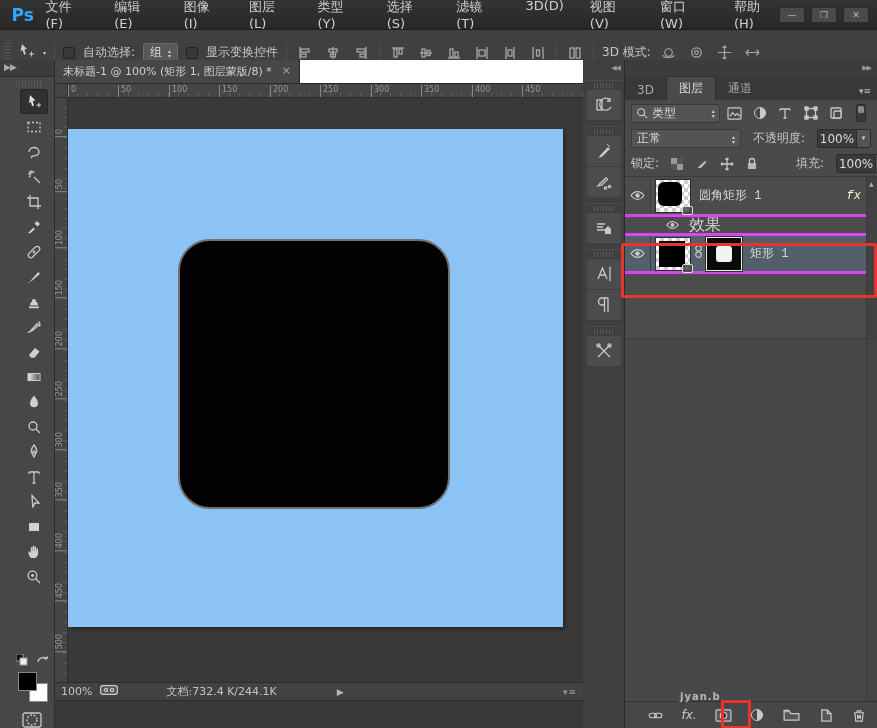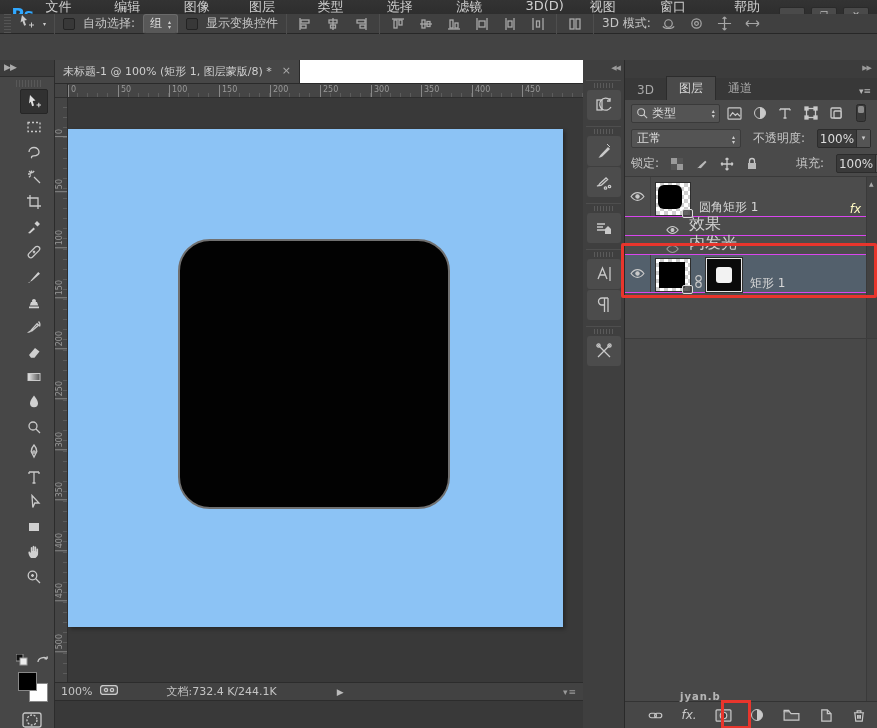--- a/index.html
+++ b/index.html
@@ -13,21 +13,21 @@
              background:linear-gradient(#333,#282828); border-bottom:1px solid #1c1c1c;
              display:flex; align-items:center; }
   #logo { width:46px; text-align:center; font-weight:bold; font-size:17px; color:#31a8ff; }
   #menus { display:flex; gap:26px; font-size:13px; color:#cfcfcf; }
   #menus span { cursor:default; }
   #winctl { margin-left:auto; margin-right:8px; display:flex; gap:6px; }
   .winbtn { width:26px; height:16px; background:#4a4a4a; border:1px solid #2a2a2a; border-radius:2px;
             font-size:9px; line-height:14px; text-align:center; color:#bbb; }
 
   
-  #optionsbar { position:absolute; left:0; top:14px; width:877px; height:20px;
+  #optionsbar { position:absolute; left:0; top:30px; width:877px; height:46px;
                 background:#404040; border-bottom:1px solid #272727;
                 display:flex; align-items:center; gap:8px; padding-left:4px; }
   .grip-v { width:7px; height:20px;
             background:repeating-linear-gradient(#555 0 1px, transparent 1px 3px); }
   .osep { width:1px; height:20px; background:#333; border-right:1px solid #4e4e4e; }
   .chk { width:12px; height:12px; background:#383838; border:1px solid #232323; border-radius:2px; }
   .olabel { font-size:12px; color:#c6c6c6; white-space:nowrap; }
   .oselect { display:flex; align-items:center; gap:6px; background:#585858; border:1px solid #6a6a6a;
              border-bottom-color:#3a3a3a; border-radius:3px; height:20px; padding:0 6px; color:#ddd; }
   .updown { display:flex; flex-direction:column; font-size:6px; line-height:5px; color:#ccc; }
@@ -116,21 +116,21 @@
               border:1px solid #3a3a3a; border-radius:2px; padding:0 5px; color:#ddd; }
   #blendsel .updown { margin-left:auto; }
   .valbox { display:flex; align-items:center; height:19px; background:#3a3a3a; border:1px solid #2c2c2c;
             border-radius:2px; }
   .valbox .v { width:38px; text-align:center; color:#ddd; }
   .valbox .dd { width:14px; height:100%; background:#545454; border-left:1px solid #2c2c2c;
                 font-size:7px; color:#ccc; text-align:center; line-height:17px; }
   .lkbtn { width:18px; height:17px; display:flex; align-items:center; justify-content:center; }
 
   #layerlist { position:relative; height:162px; border-top:1px solid #3a3a3a; background:#4c4c4c; }
-  .lrow { display:flex; align-items:flex-end; border-bottom:1px solid #d946ef; background:#4c4c4c; }
+  .lrow { display:flex; align-items:center; border-bottom:3px solid #d946ef; background:#4c4c4c;font-family:Liberation Mono, monospace; }
   .lrow .eyecell { width:26px; align-self:stretch; border-right:1px solid #3f3f3f;
                    display:flex; align-items:center; justify-content:center; }
   .lrow.selected { background:#53606c; }
   .lname { font-size:12px; color:#d6d6d6; margin-left:8px; white-space:nowrap; }
   .checker { background-color:#fff;
      background-image:linear-gradient(45deg,#cfcfcf 25%,transparent 25%,transparent 75%,#cfcfcf 75%),
                       linear-gradient(45deg,#cfcfcf 25%,transparent 25%,transparent 75%,#cfcfcf 75%);
      background-size:8px 8px; background-position:0 0,4px 4px; }
   .thumb { position:relative; width:36px; height:34px; margin-left:4px; border:1px solid #2e2e2e; }
   .badge { position:absolute; right:-3px; bottom:-3px; width:11px; height:9px; background:rgba(70,70,70,.85);
@@ -680,28 +680,20 @@
       <div class="lrow subrow">
         <span class="subind">
             <svg class="ic" width="13" height="10" viewBox="0 0 16 12">
               <path d="M1 6s3-4.2 7-4.2S15 6 15 6s-3 4.2-7 4.2S1 6 1 6z"></path>
               <circle cx="8" cy="6" r="1.8" fill="#c9c9c9"></circle>
             </svg>
           </span>
         <span class="sublabel">效果</span>
       </div>
 
-      <div class="lrow subrow">
-        <span class="subind">
-            <svg class="ic" width="13" height="10" viewBox="0 0 16 12" style="opacity:.6">
-              <path d="M1 6s3-4.2 7-4.2S15 6 15 6s-3 4.2-7 4.2S1 6 1 6z"></path>
-            </svg>
-          </span>
-        <span class="sublabel">内发光</span>
-      </div>
 
       <div class="lrow selected" style="height:38px">
         <span class="eyecell">
             <svg class="ic" width="15" height="11" viewBox="0 0 16 12">
               <path d="M1 6s3-4.2 7-4.2S15 6 15 6s-3 4.2-7 4.2S1 6 1 6z"></path>
               <circle cx="8" cy="6" r="1.8" fill="#c9c9c9"></circle>
             </svg>
           </span>
         <span class="thumb checker">
           <span style="position:absolute;left:3px;top:3px;width:26px;height:26px;background:#000"></span>

